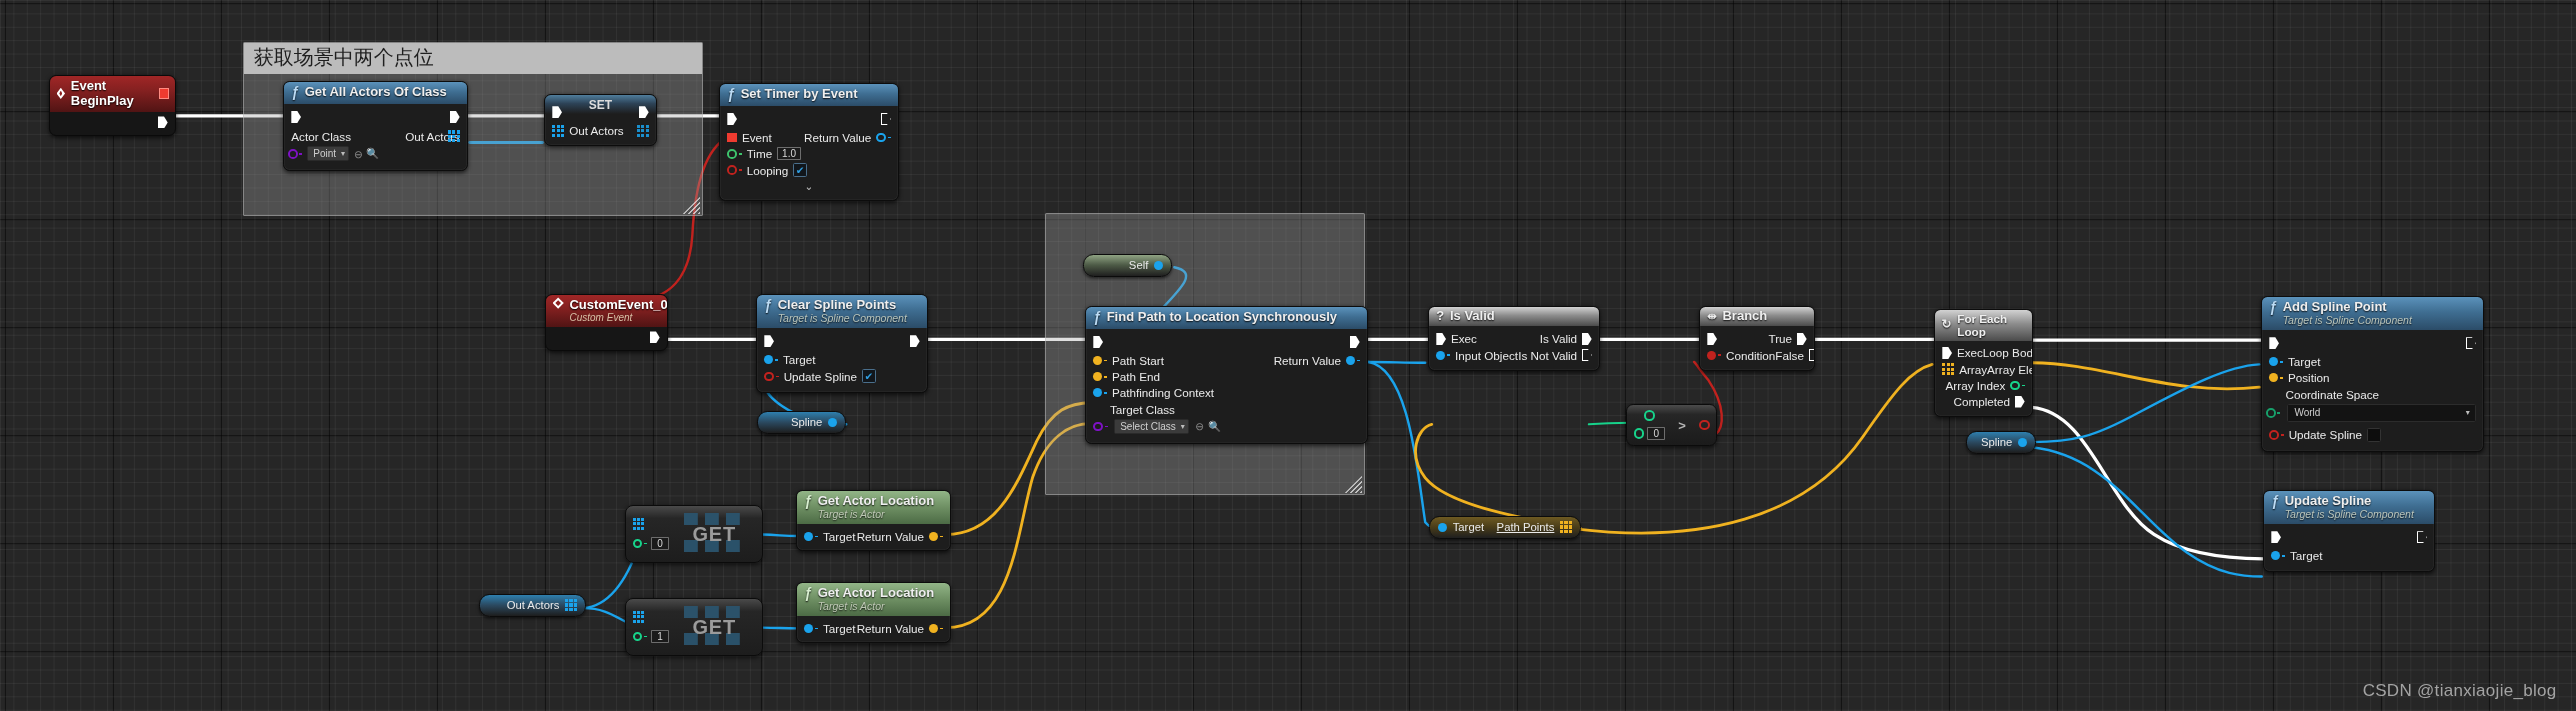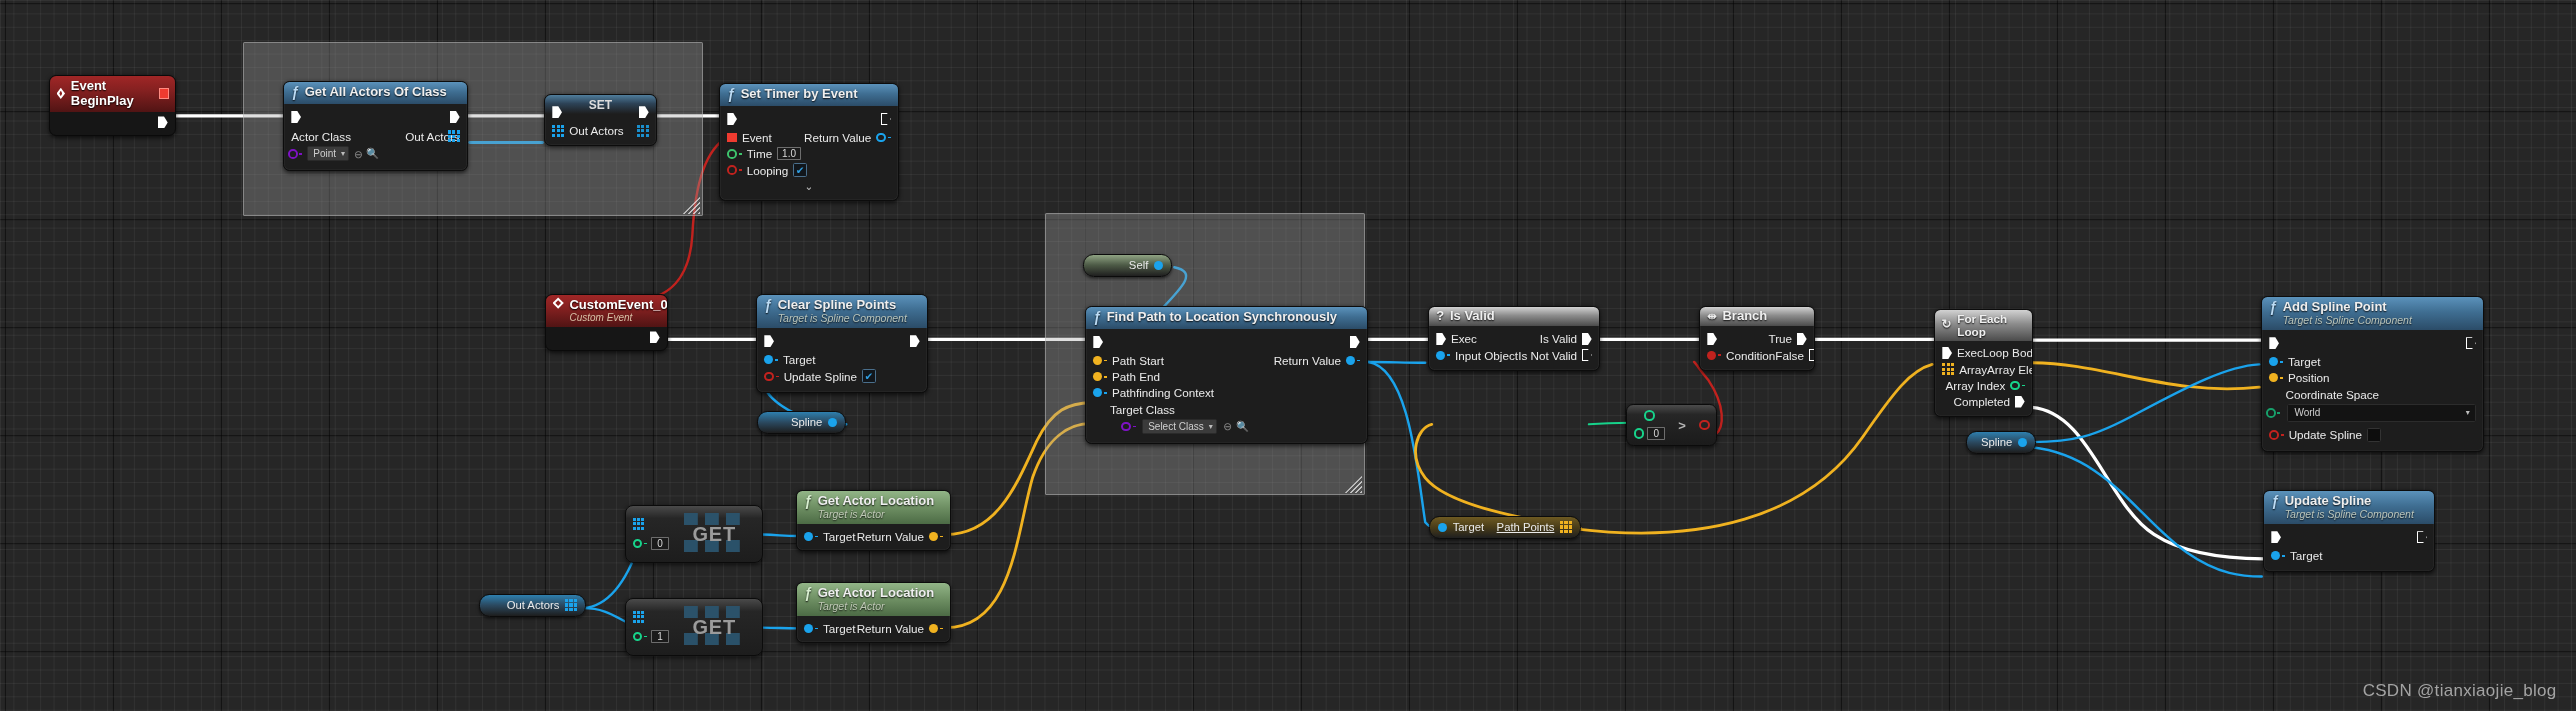--- a/index.html
+++ b/index.html
@@ -263,20 +263,21 @@
 
       <path d="M 2508,503 C 2580,508 2600,620 2660,660 C 2700,686 2760,690 2795,690" stroke="#ffffff" stroke-width="4"></path>
 
       <path d="M 2505,546 C 2560,546 2585,540 2640,510 C 2700,478 2750,452 2790,450" stroke="#1aa3ec" stroke-width="3"></path>
 
       <path d="M 2505,552 C 2600,560 2640,640 2700,682 C 2740,710 2770,712 2793,712" stroke="#1aa3ec" stroke-width="3"></path>
     </g>
   </svg>
 
   <div class="comment" style="left:243px; top:42px; width:460px; height:174px;">
+    <div class="bar">获取场景中两个点位</div>
     <div class="grip"></div>
   </div>
 
   <div class="comment" style="left:1045px; top:213px; width:320px; height:282px;">
     <div class="grip"></div>
   </div>
 
 
   <div class="evnode" style="left:49px; top:75px; width:127px;">
     <div class="hdr">
@@ -520,21 +521,21 @@
               <span class="dot solid"></span>
               <span class="tail"></span>
             </span>
           <span class="lbl">Pathfinding Context</span>
         </span>
       </div>
       <div class="row" style="padding-left:24px;">
         <span class="lbl">Target Class</span>
         <span style="flex:1"></span>
       </div>
-      <div class="row" style="margin-left:28px;">
+      <div class="row" style="">
         <span class="pinwrap c-purple">
             <span class="dot hollow"></span>
             <span class="tail"></span>
           </span>
         <span class="ddl" style="margin-left:6.5px;min-width:71px;">
           <span>Select Class</span>
           <span class="chev">▾</span>
         </span>
         <span class="ico" style="margin-left:6.5px;">⊖</span>
         <span class="ico" style="margin-left:4px;">🔍</span>

